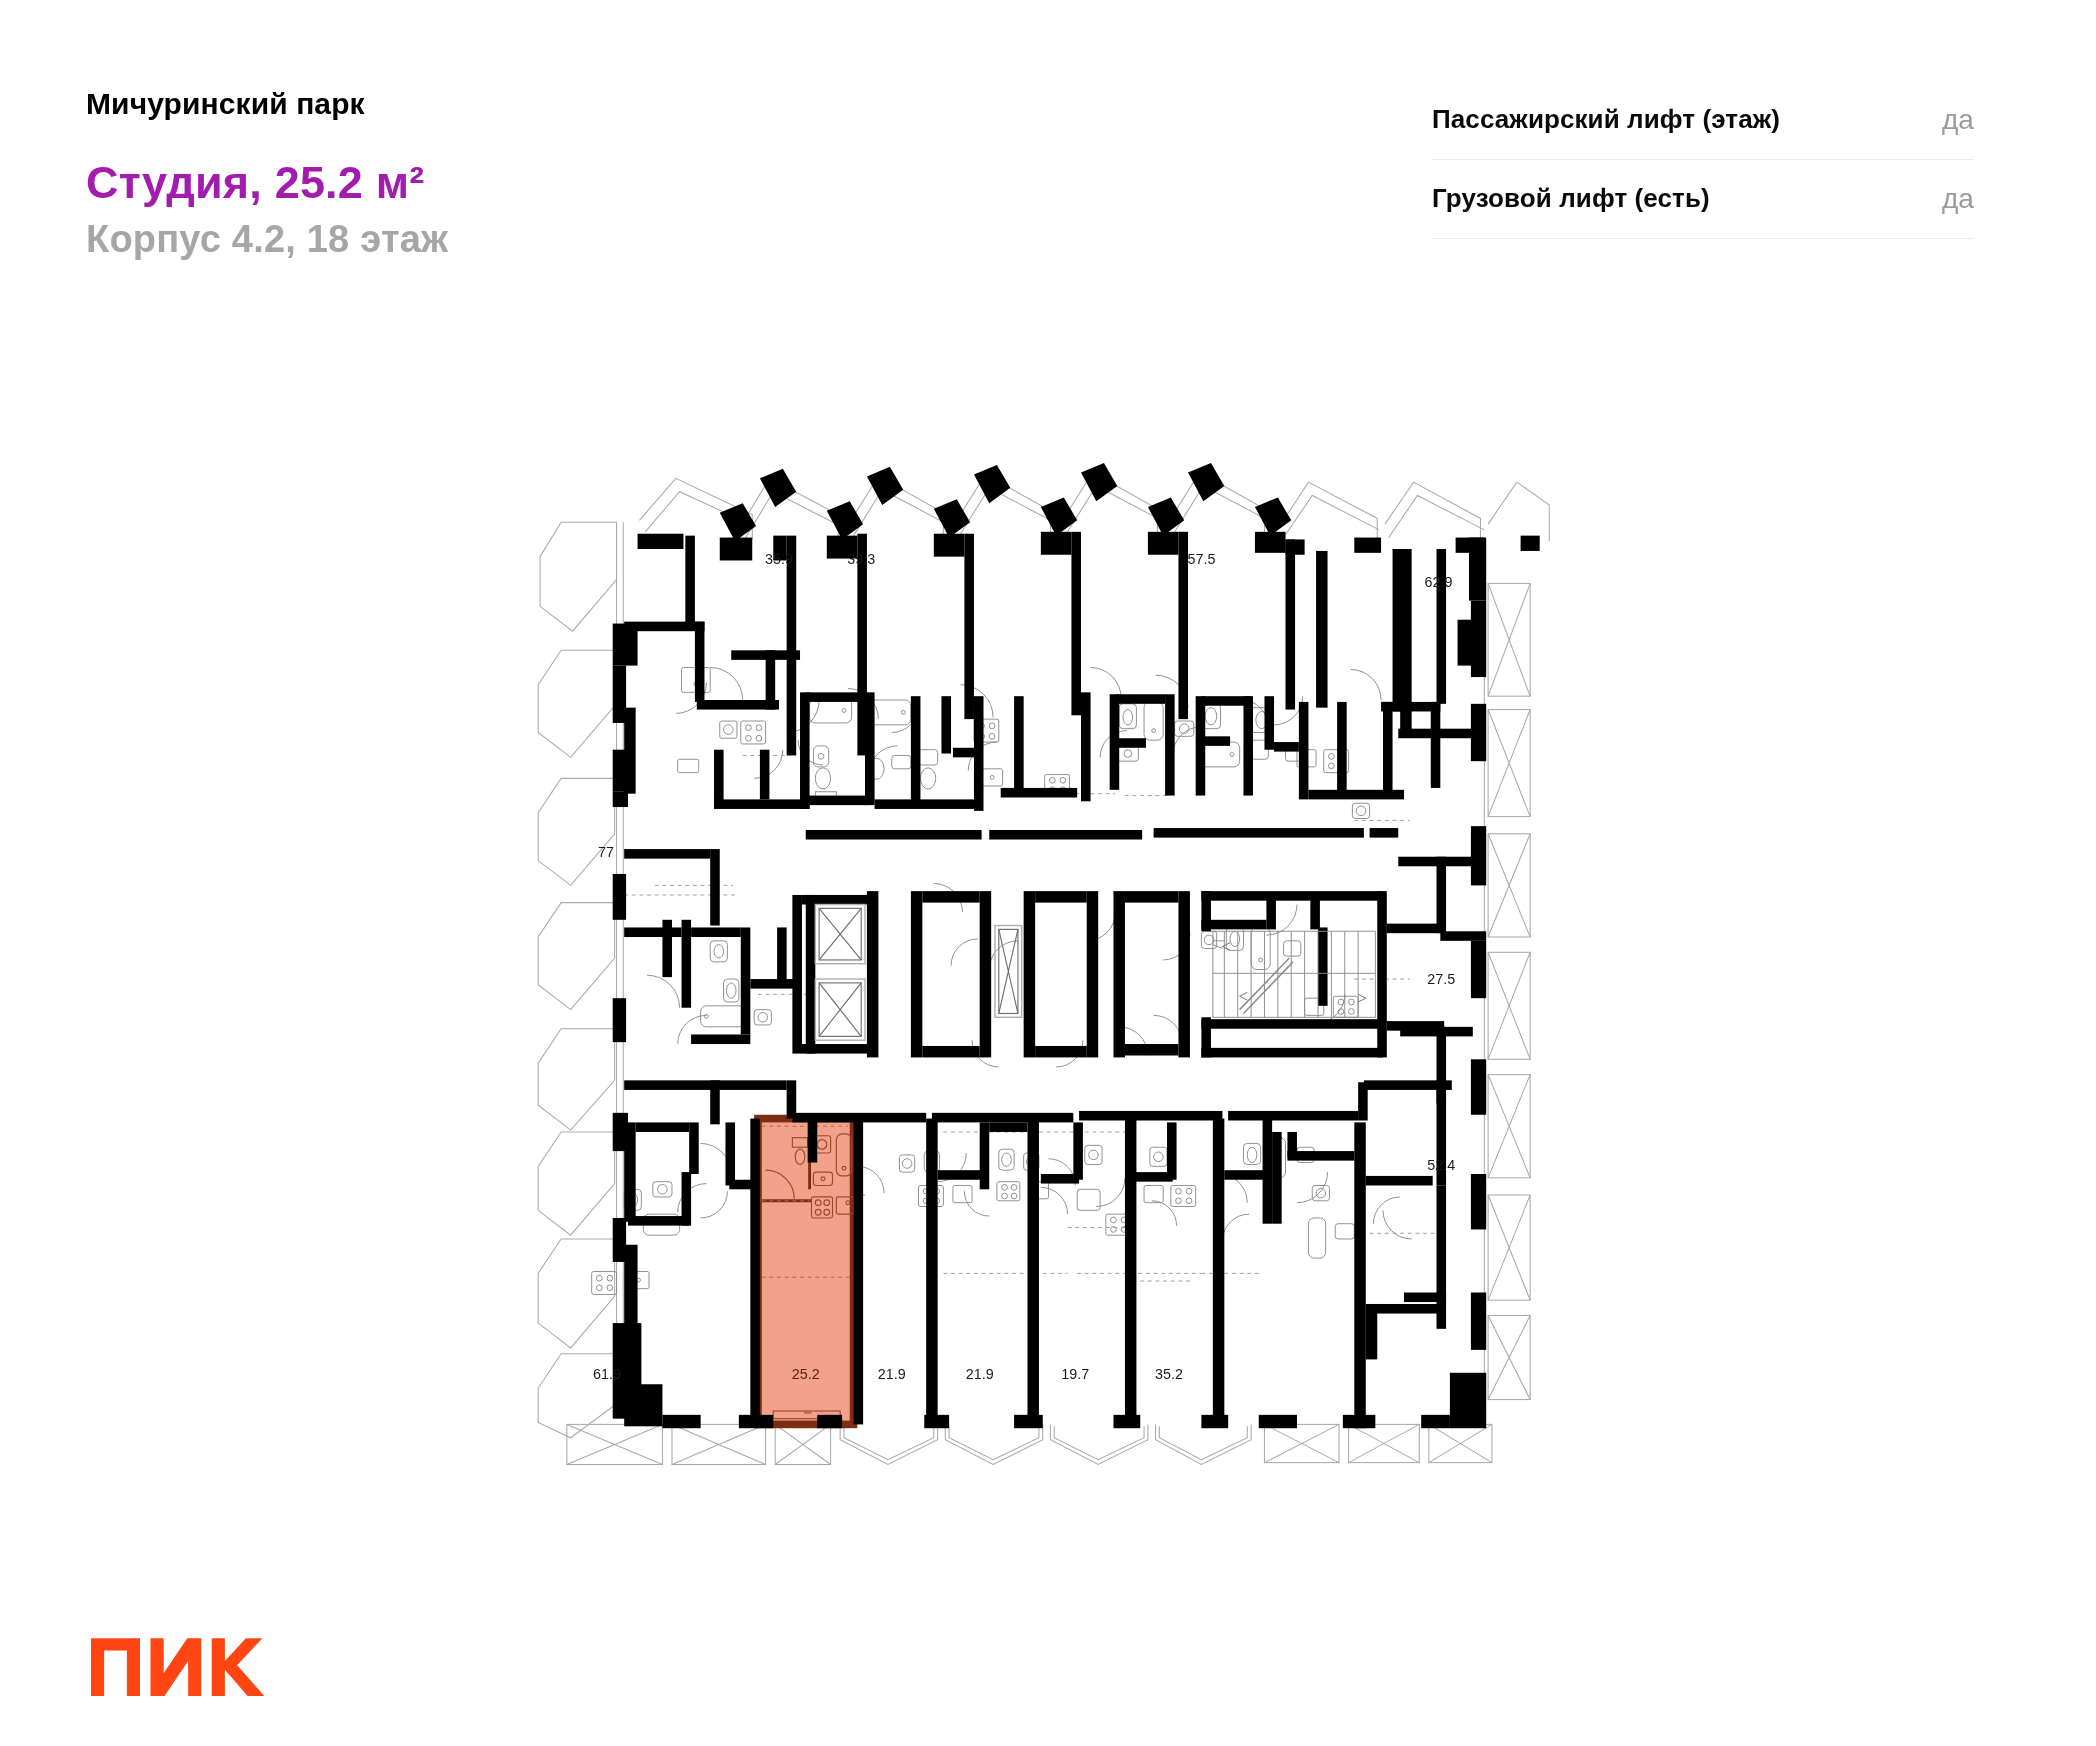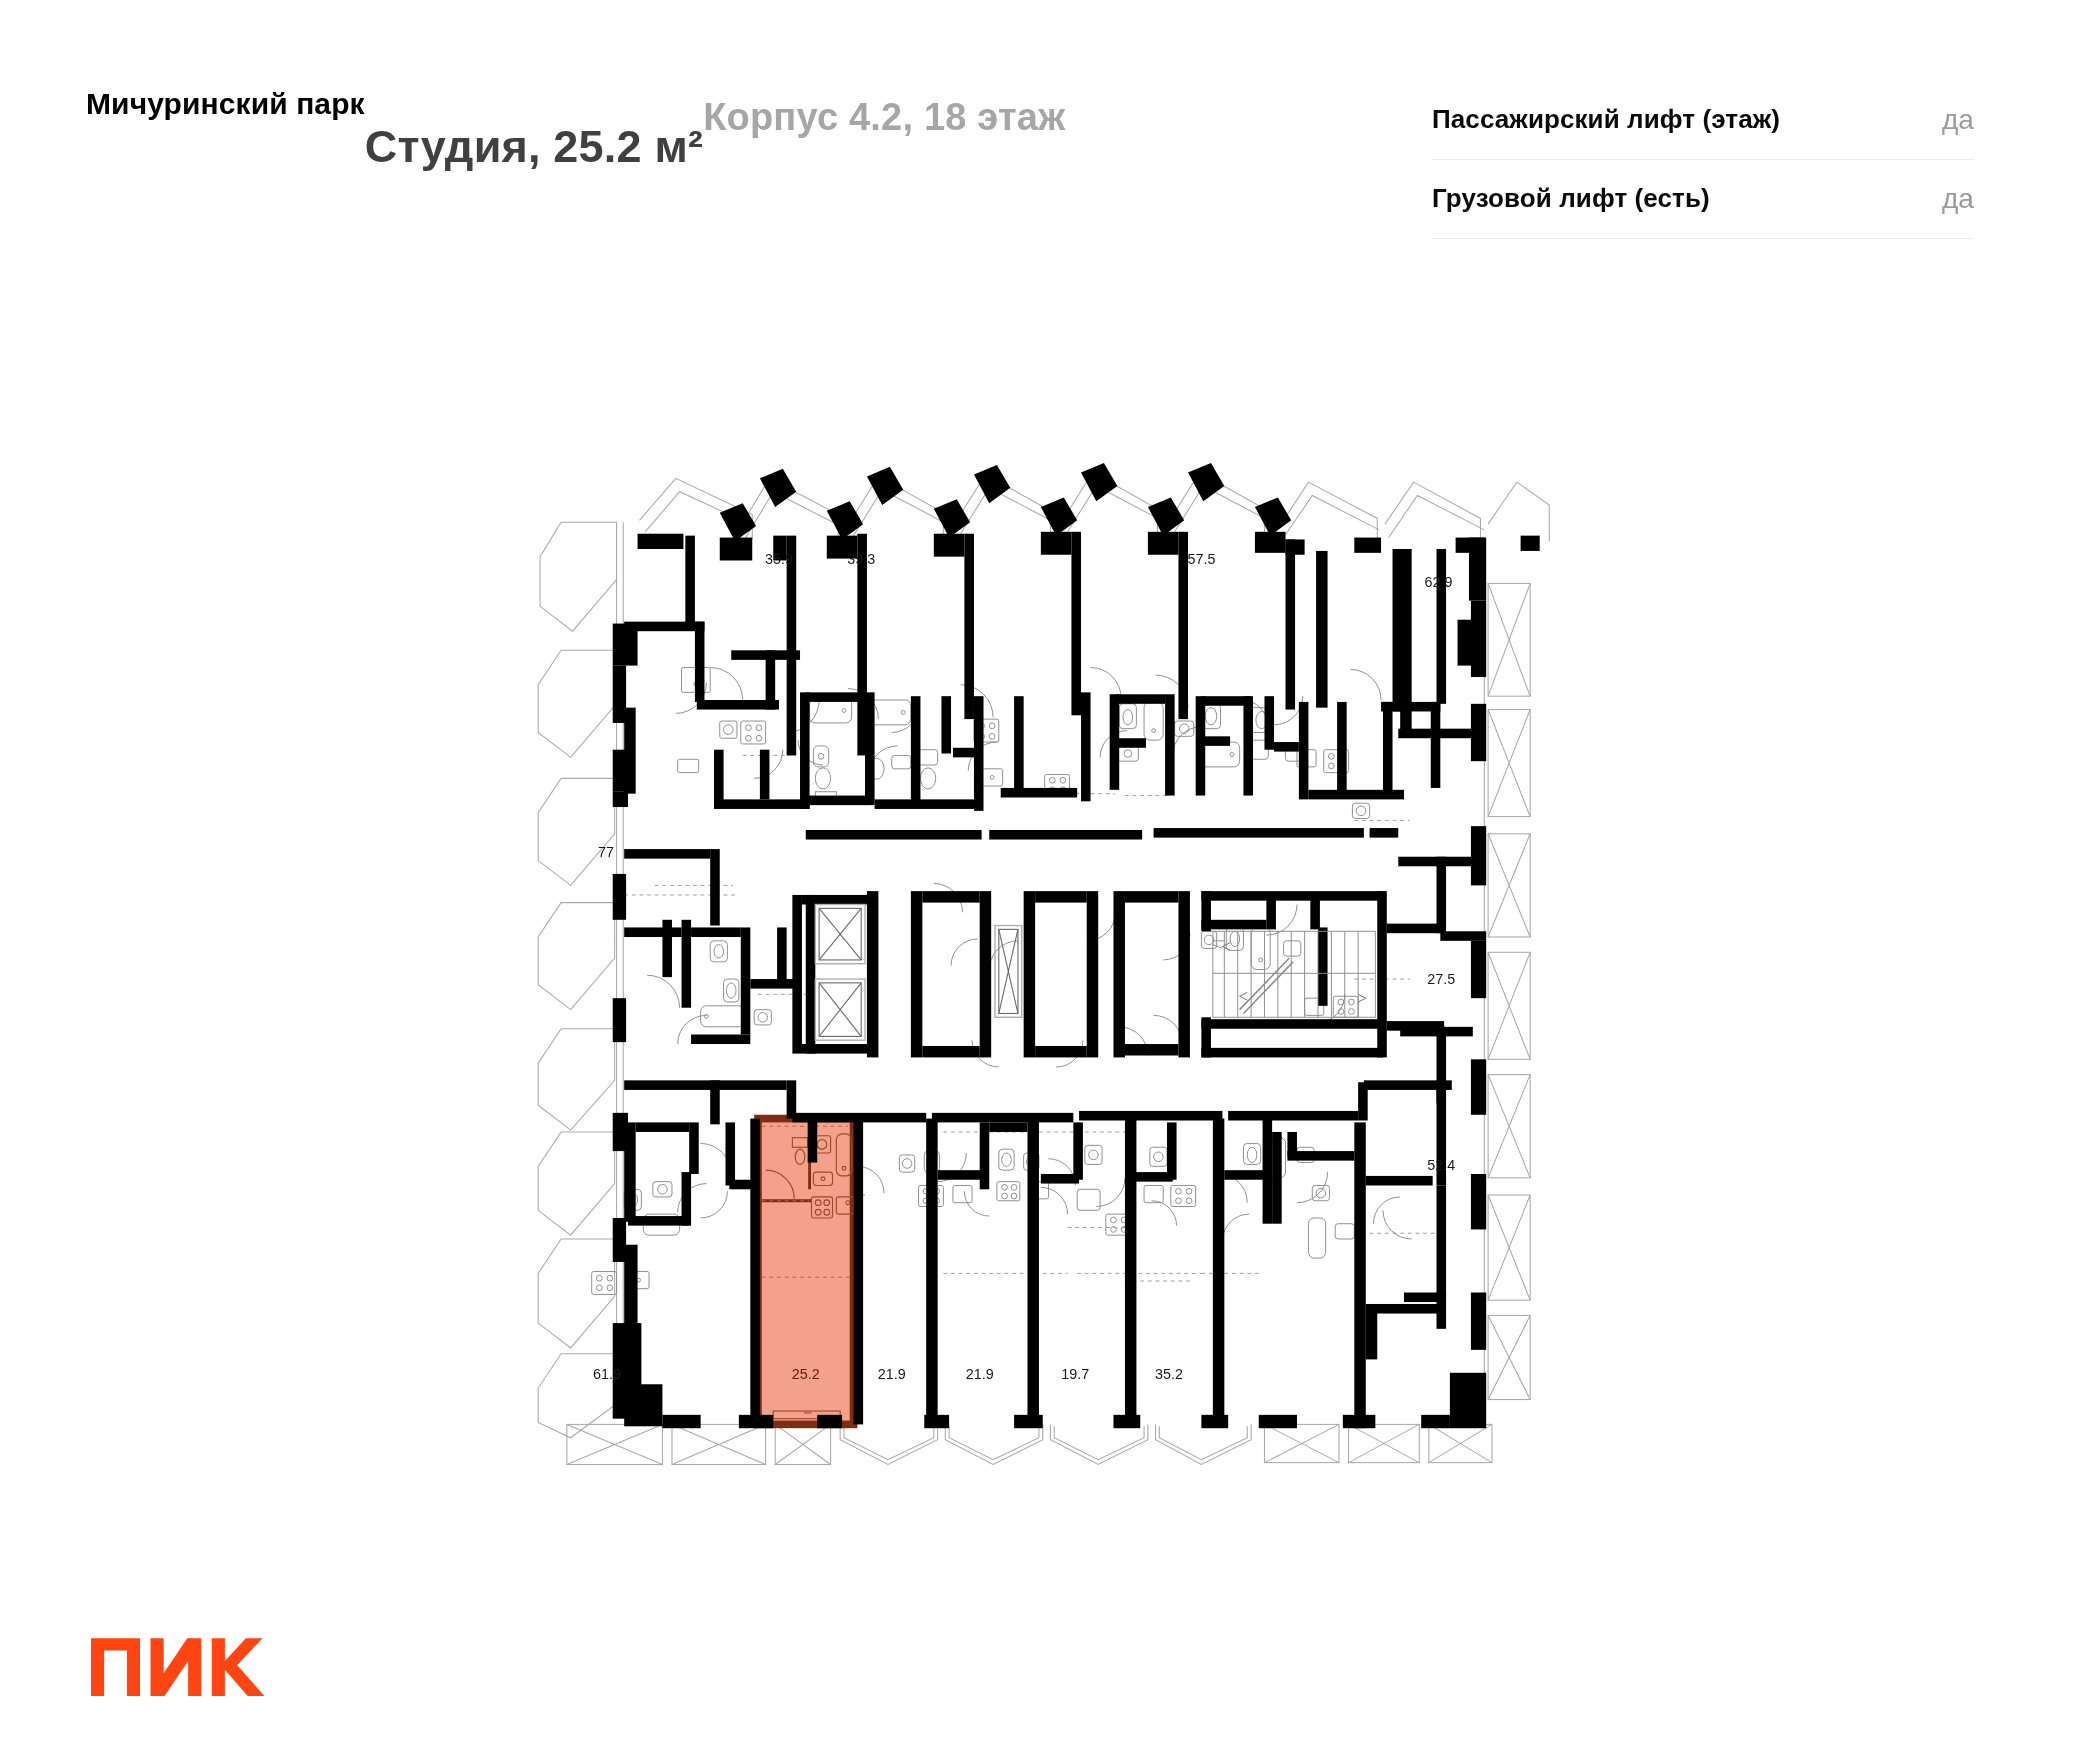--- a/index.html
+++ b/index.html
@@ -20,32 +20,32 @@
   
   .header {
     position: absolute;
     top: 0; left: 0;
     width: 2096px;
     display: flex;
     justify-content: space-between;
     align-items: flex-start;
     padding: 86px 122px 0 86px;
   }
-  .title-block { display: flex; flex-direction: row; }
+  .title-block { display: flex; flex-direction: column; }
   .complex-name {
     font-size: 30px;
     font-weight: bold;
     color: #000000;
     letter-spacing: 0.1px;
     line-height: 1.2;
   }
   .flat-title {
     font-size: 45px;
     font-weight: bold;
-    color: #404040;
+    color: #a21caf;
     margin-top: 35px;
     line-height: 1.15;
     letter-spacing: 0.2px;
   }
   .flat-sub {
     font-size: 38px;
     font-weight: bold;
     color: #a6a6a6;
     margin-top: 8.7px;
     line-height: 1.18;

